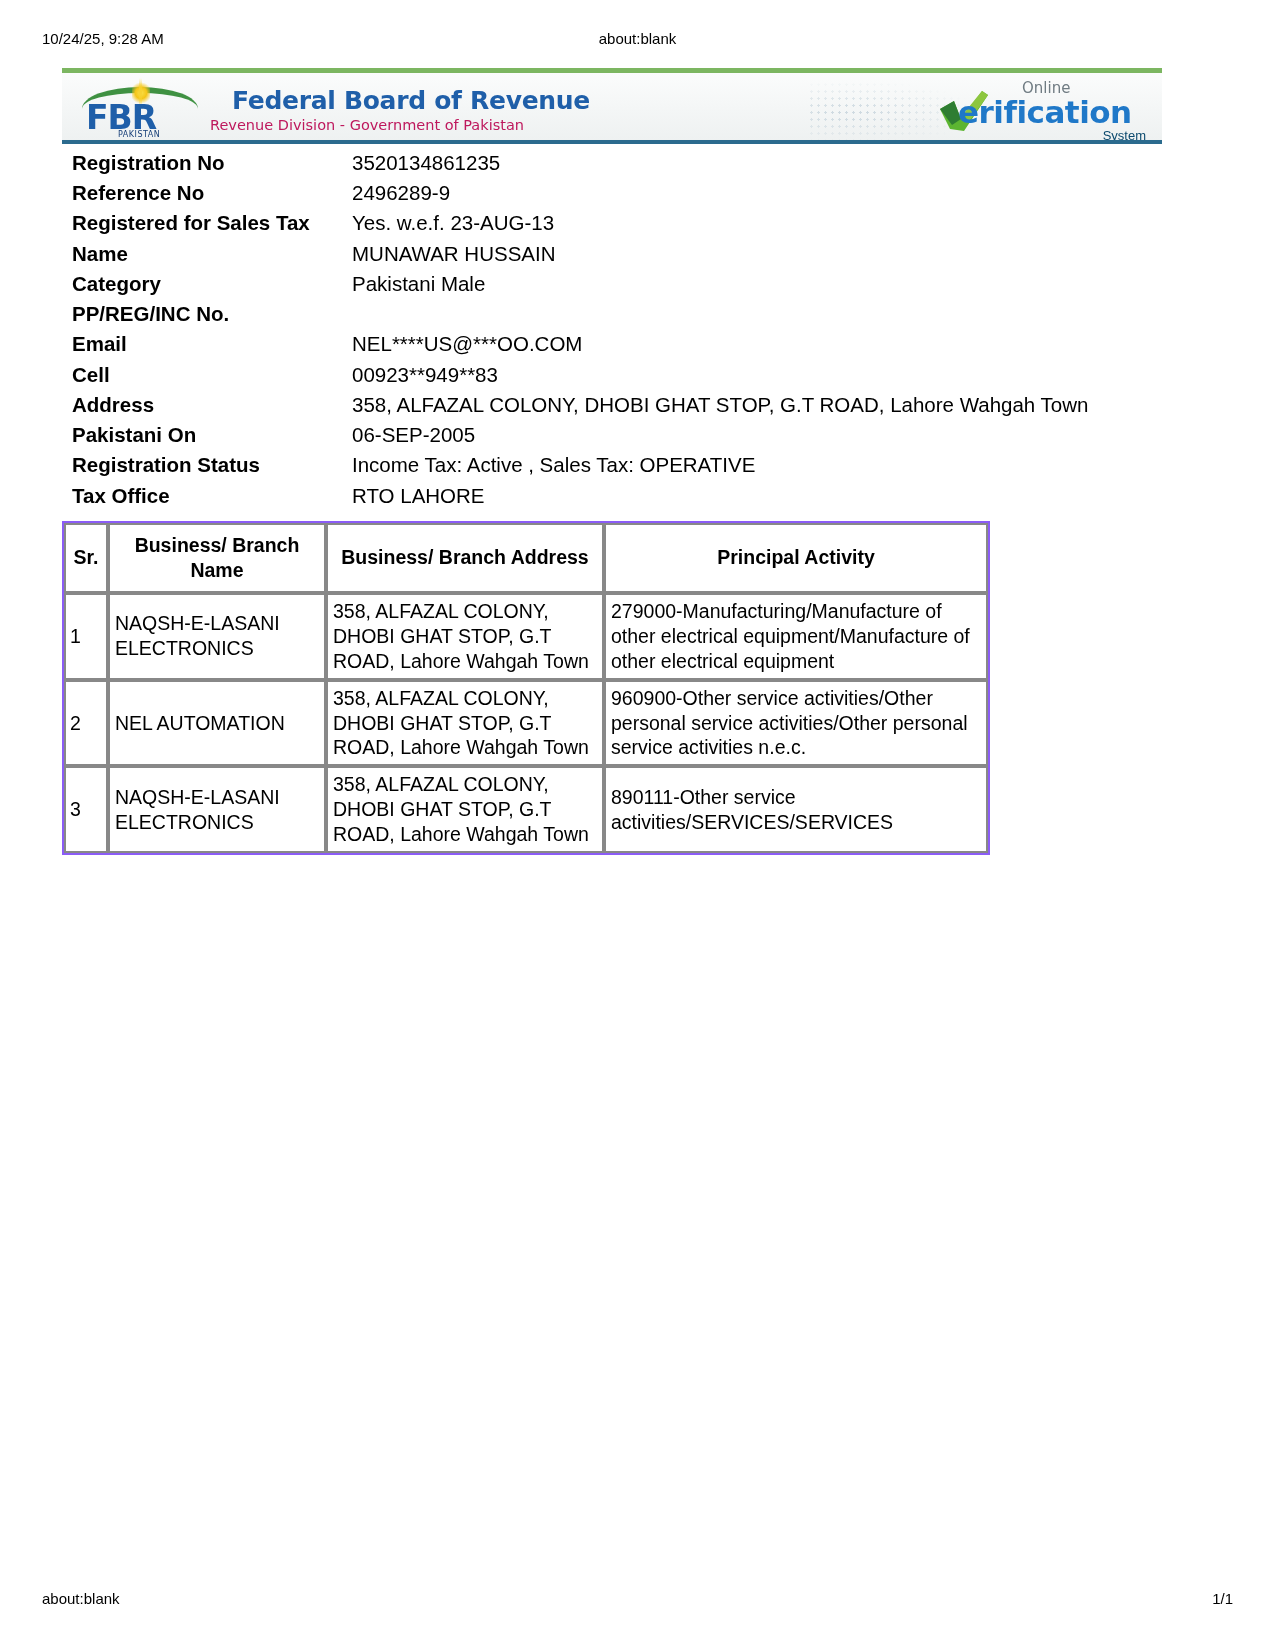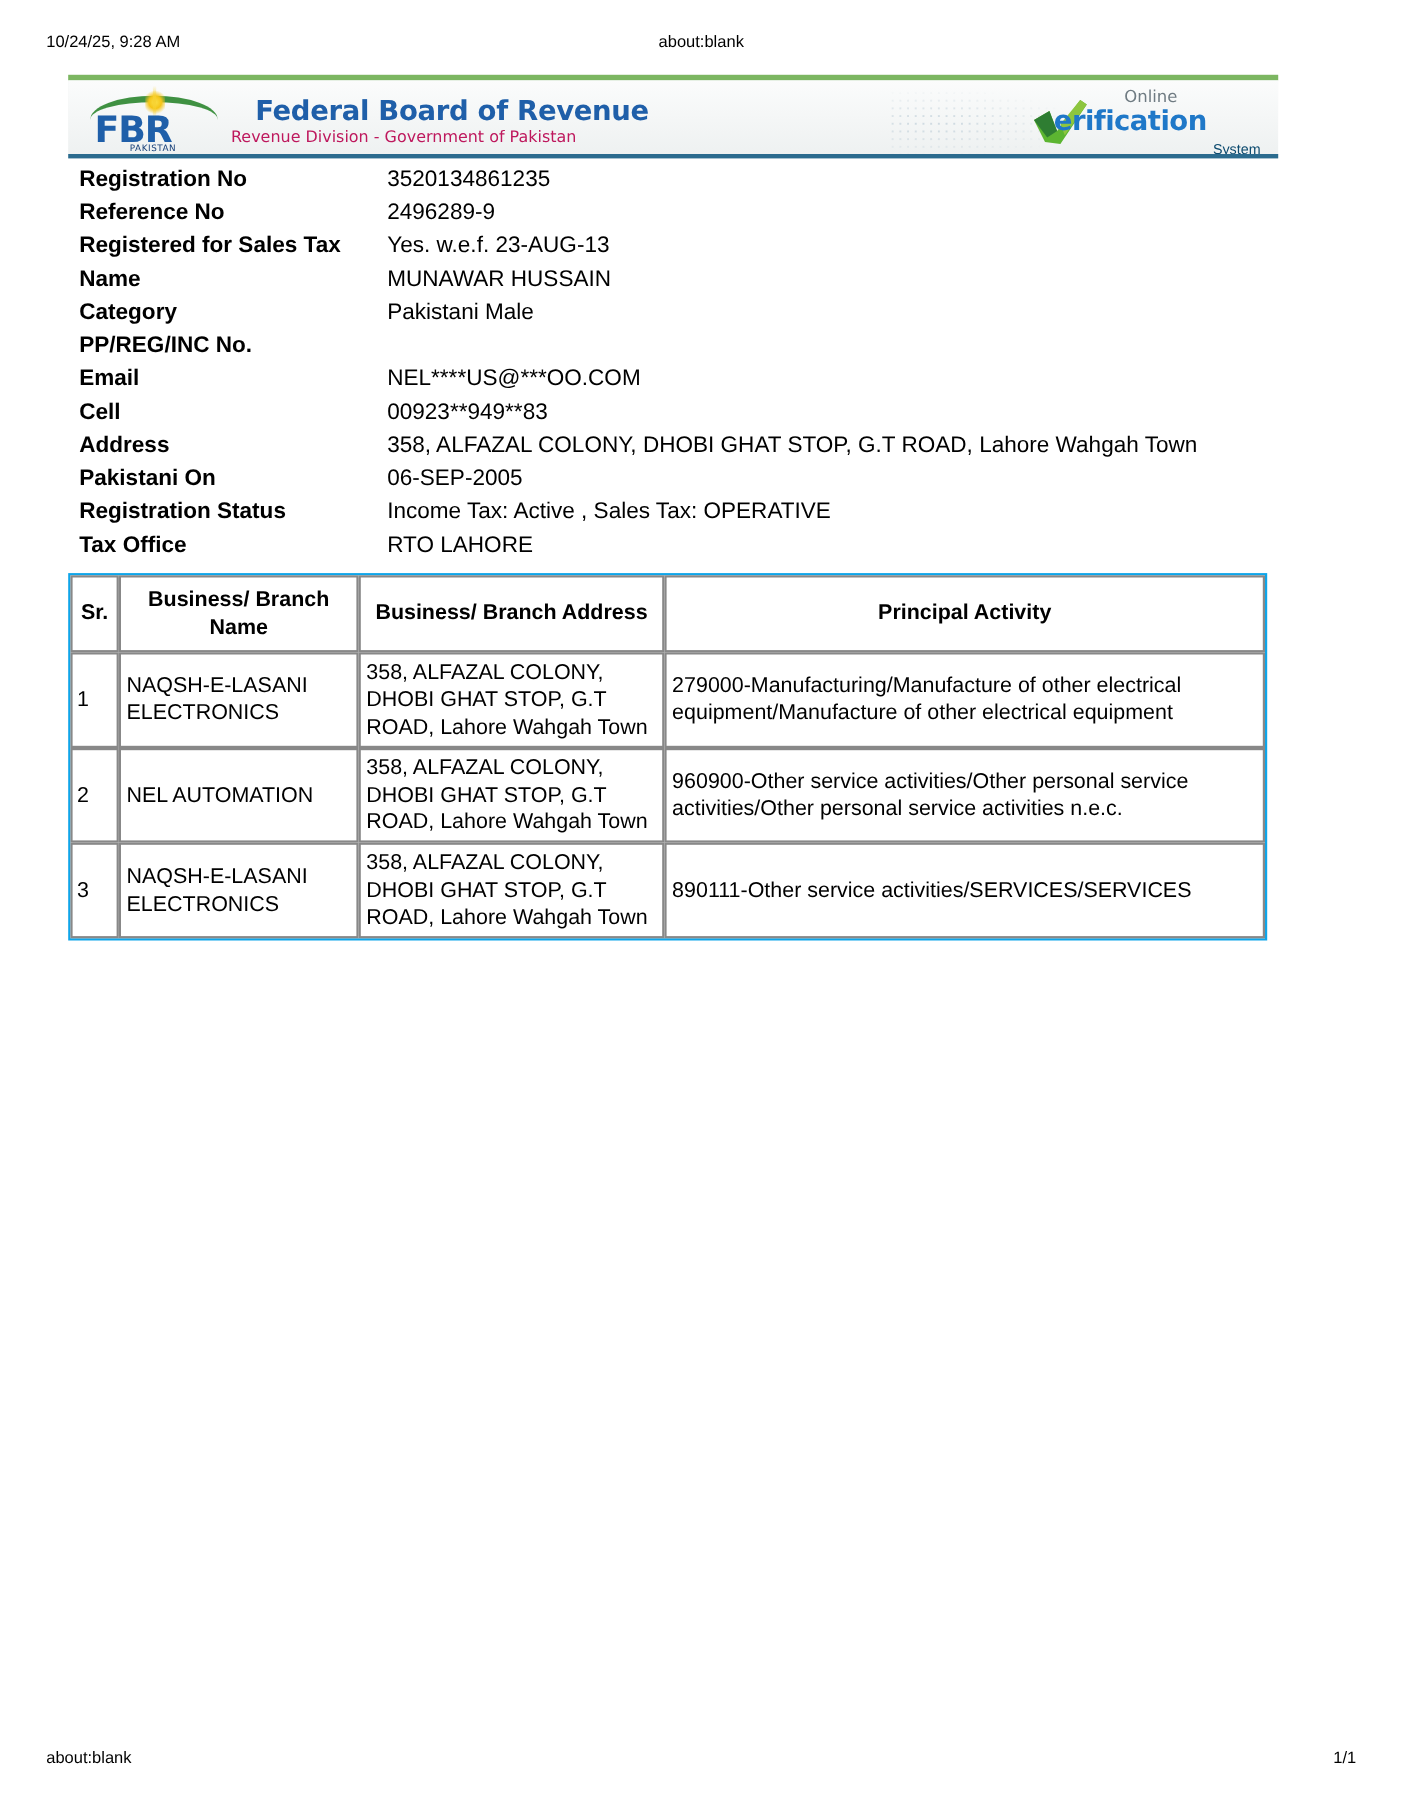--- a/index.html
+++ b/index.html
@@ -186,21 +186,21 @@
     color: #6f7b82;
     line-height: 1;
     margin-left: 38px;
   }
   .ovs-word {
     position: absolute;
     left: 150px;
     top: 20px;
     font-family: "DejaVu Sans", sans-serif;
     font-weight: bold;
-    font-size: 25px;
+    font-size: 31px;
     color: #1f78c8;
     line-height: 1;
     letter-spacing: -0.5px;
   }
   .ovs-system {
     position: absolute;
     right: 2px;
     top: 52px;
     font-family: Liberation Sans, sans-serif;
     font-size: 13px;
@@ -226,24 +226,24 @@
     padding-left: 10px;
     padding-right: 8px;
   }
   .details td.val {
     padding-right: 6px;
   }
 
   
   .biz {
     margin-top: 10px;
-    width: 1090px;
+    width: 928px;
     border-collapse: separate;
     border-spacing: 0;
-    border: 2px solid #0ea5e9;
+    border: 2px solid #8b5cf6;
     table-layout: fixed;
   }
   .biz th, .biz td {
     border: 2px solid #888;
     font-size: 19.5px;
     line-height: 1.28;
     padding: 4px 5px;
     vertical-align: middle;
     word-wrap: break-word;
   }

